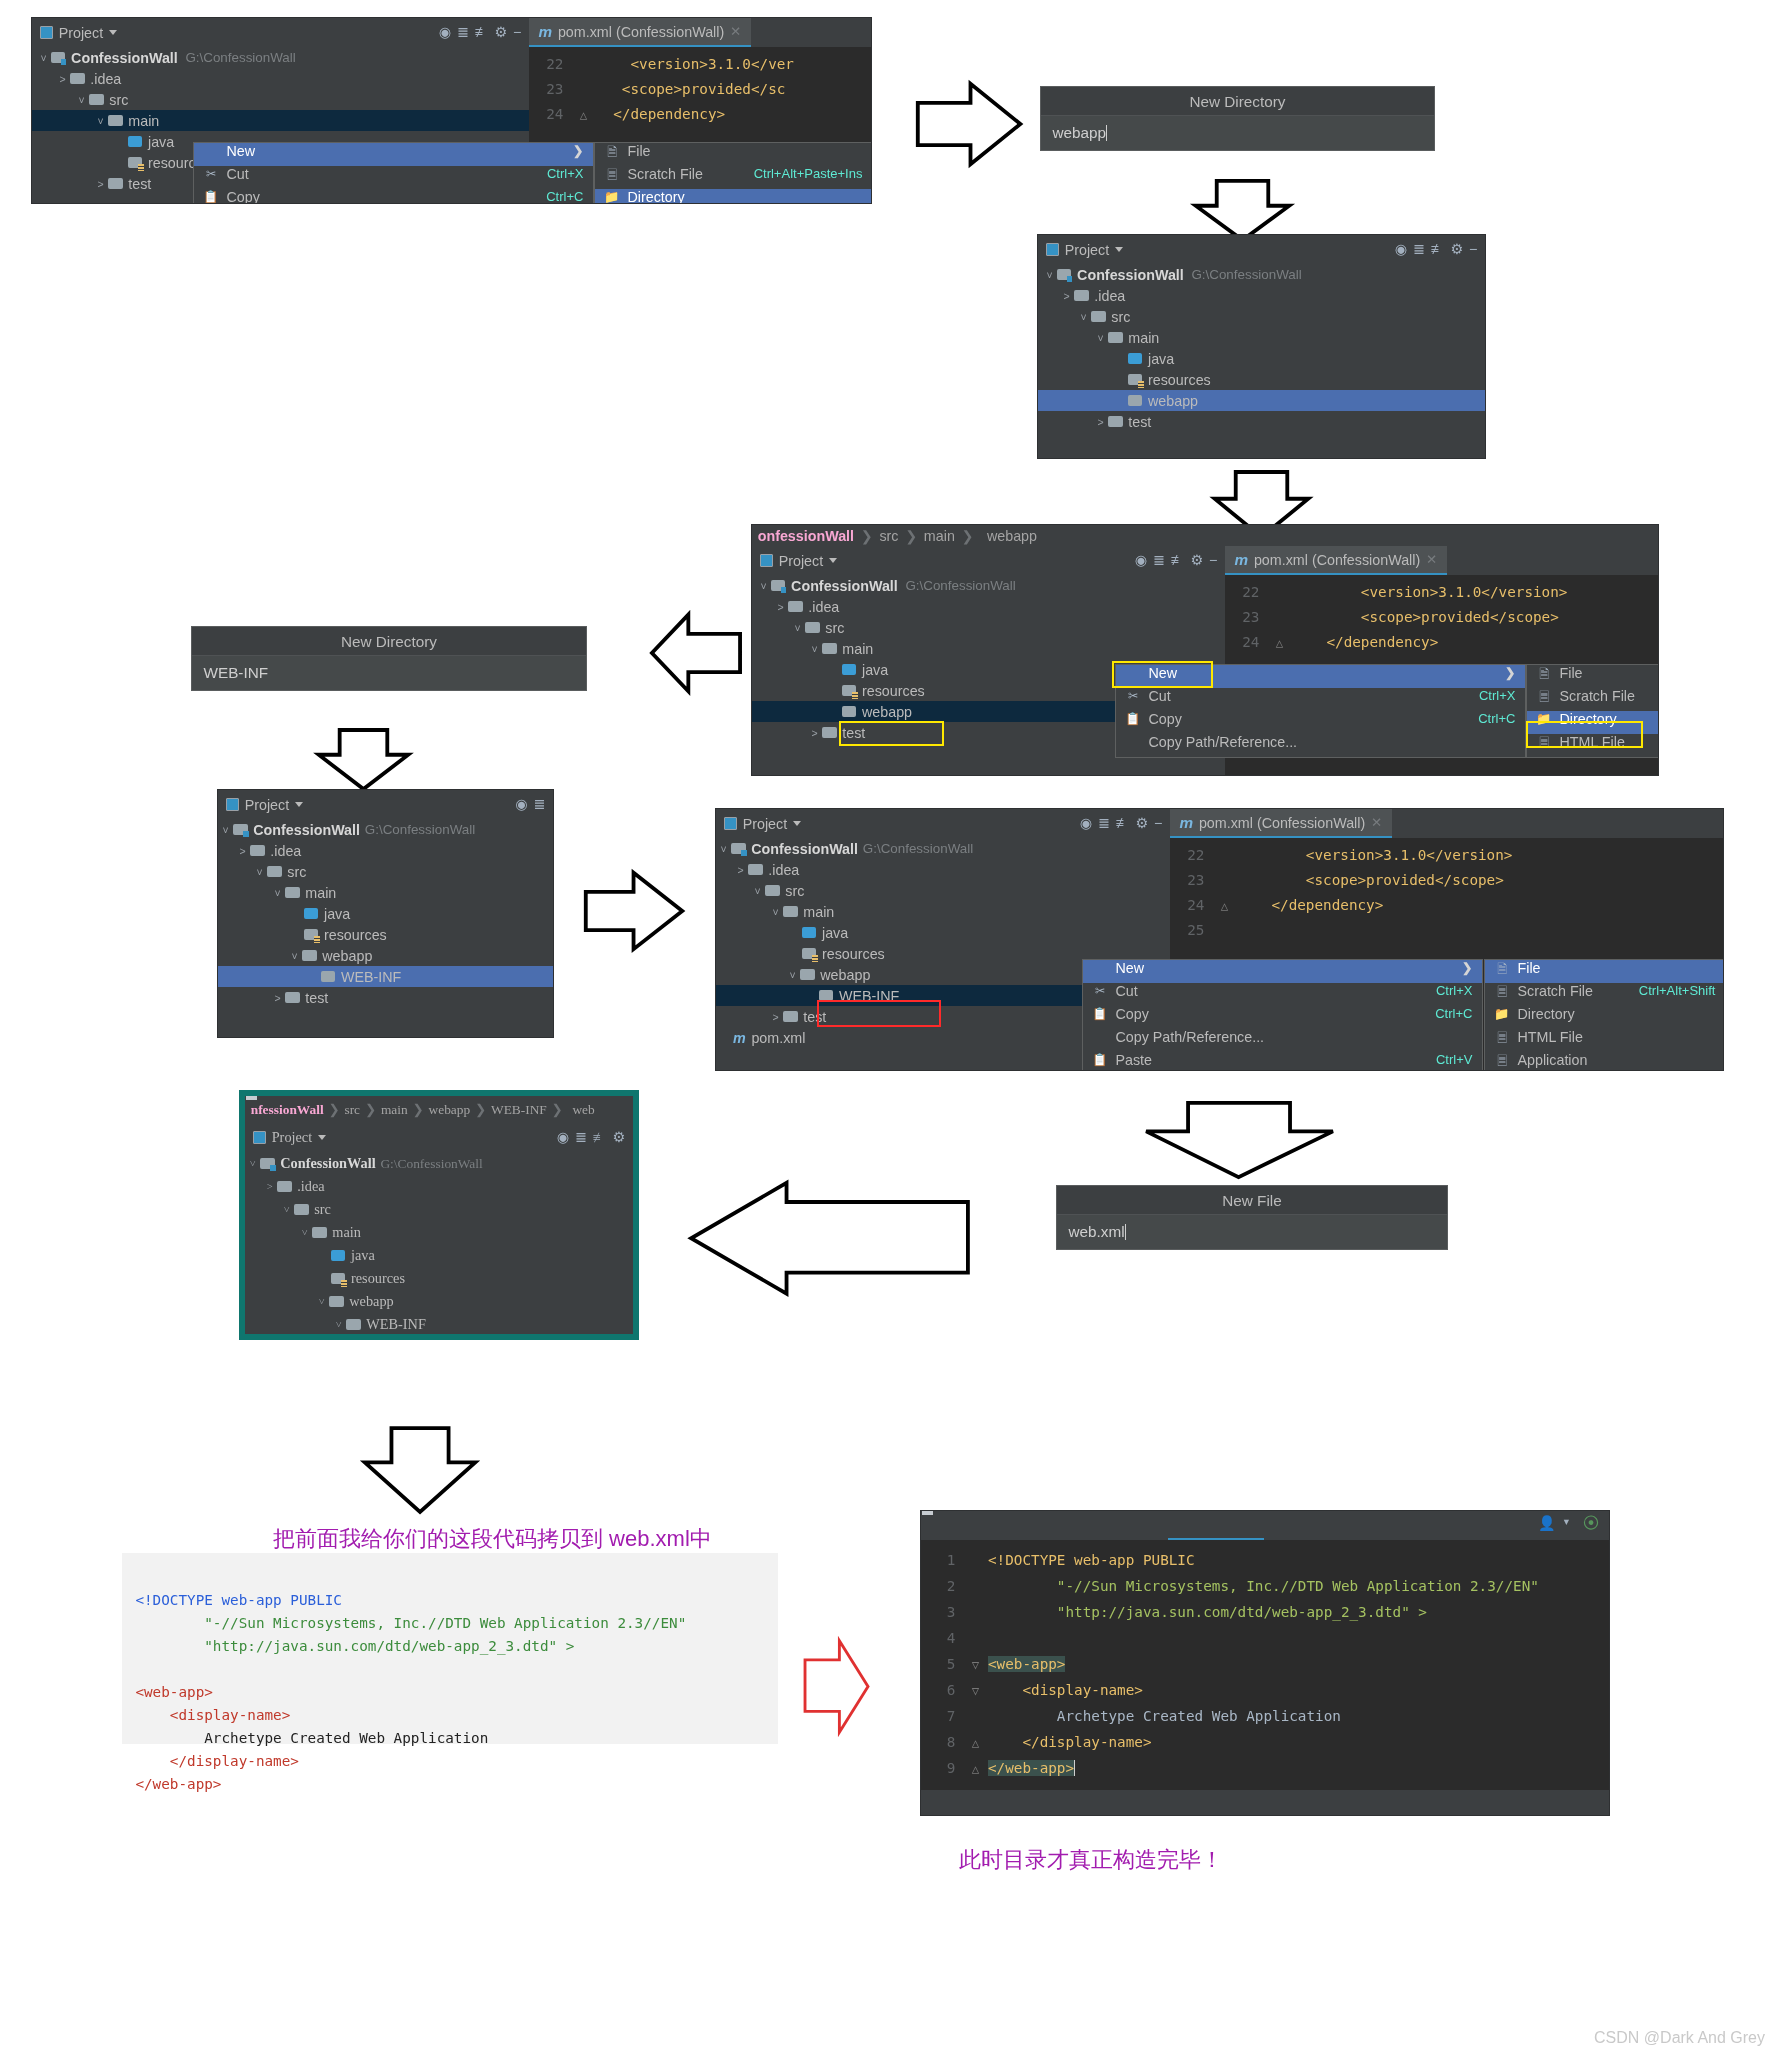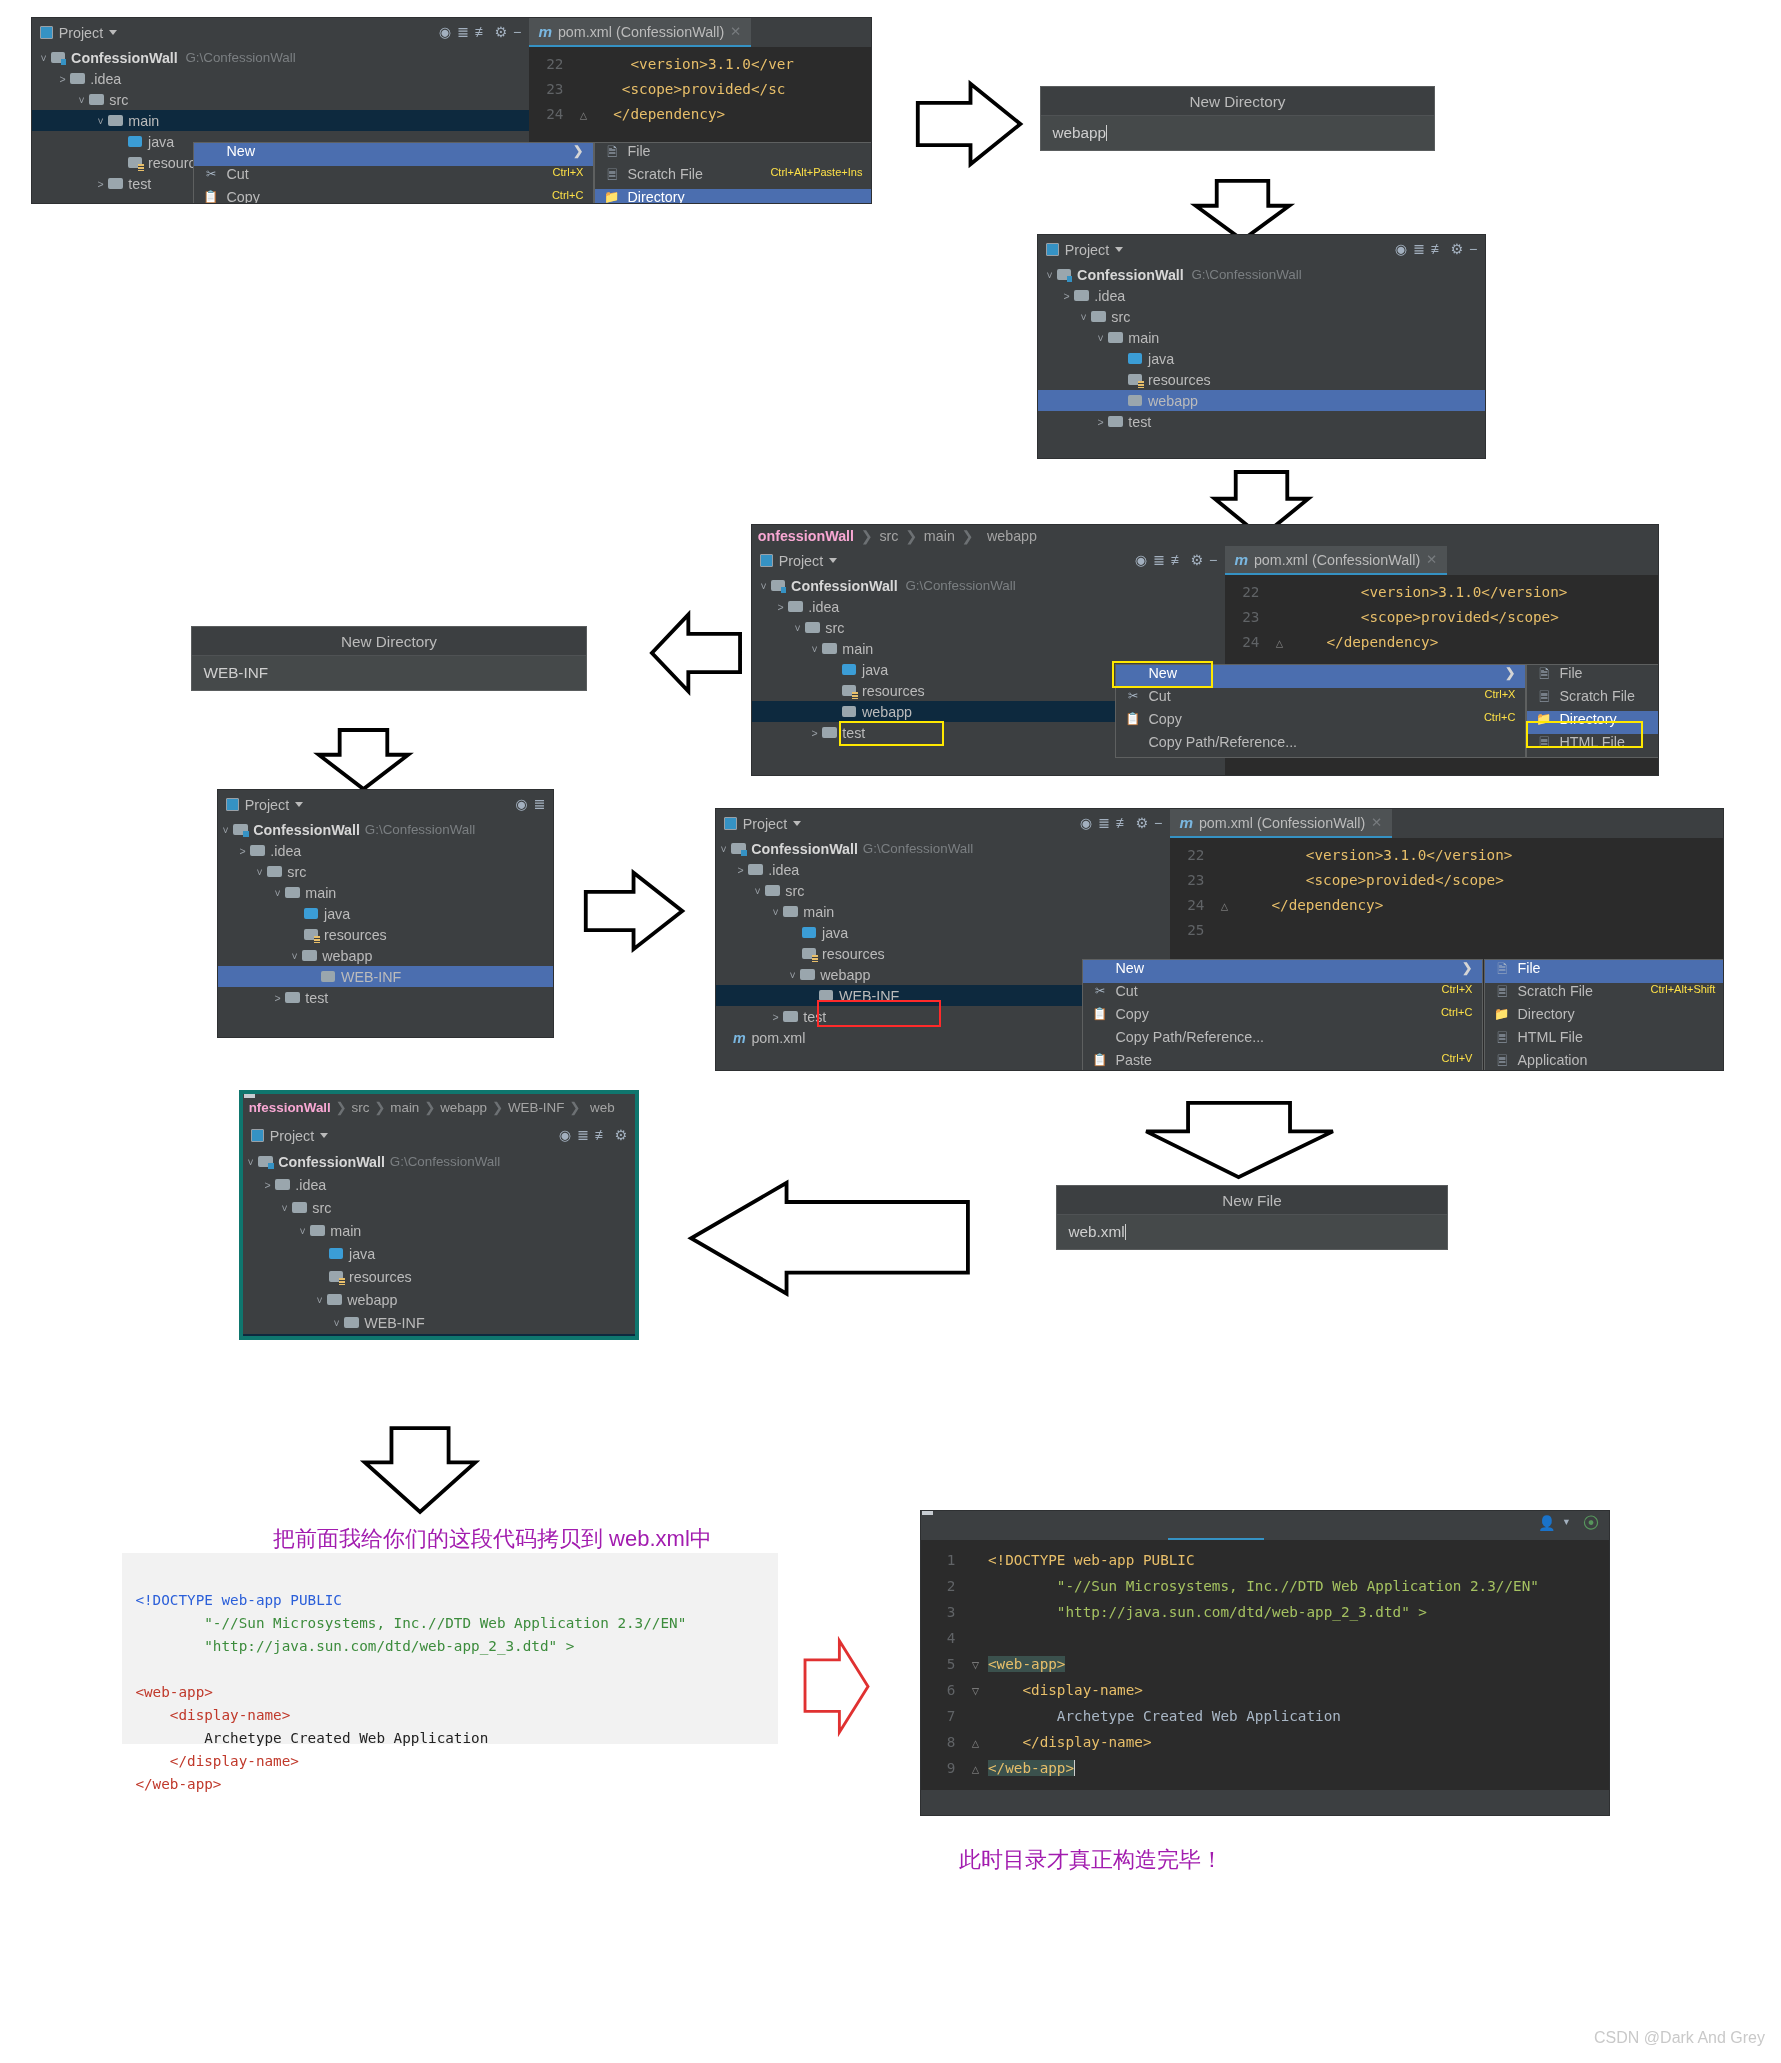--- a/index.html
+++ b/index.html
@@ -71,21 +71,21 @@
   .gut { width:42px; text-align:right; padding-right:7.6px; color:#606366; font-size:14.3px; flex:0 0 auto;}
   .fold { width:25px; text-align:center; color:#777; flex:0 0 auto; font-size:12.4px;}
   .ctext { white-space:pre; }
   .orange { color:#e8bf6a; }
 
   
   .menu { background:#3c3f41; border:1px solid #5e6060; font-size:14.3px; color:#bbbbbb; }
   .mi { display:flex; align-items:flex-start; height:23px; padding:0 9.6px; white-space:nowrap; gap:7.6px;}
   .mi .micon { width:15.3px; text-align:center; font-size:12.4px; color:#a9b7c6; flex:0 0 auto;}
   .mi .mlabel { flex:1 1 auto; }
-  .mi .macc { color:#fde047; font-size:11px; margin-left:25px;}
+  .mi .macc { color:#5eead4; font-size:13px; margin-left:25px;}
   .mi .arrow { color:#d5d5d5; font-weight:bold; font-size:12.4px;}
   .mi.hl { background:#4b6eaf; color:#ffffff;}
 
   
   .dlg { background:#3c3f41; border:1px solid #5a5d5e; }
   .dlg .dtitle { height:29px; line-height:29px; text-align:center; font-size:15.3px; color:#bbbbbb; background:#3c3f41; border-bottom:1px solid #4f5254;}
   .dlg .dinput { height:34px; line-height:34px; font-size:15.3px; color:#cfcfcf; padding-left:11.5px; background:#45494a;}
   .caret { display:inline-block; width:1px; height:16.3px; background:#cfcfcf; vertical-align:-2.9px;}
 
   
@@ -676,21 +676,21 @@
 
 <div class="abs dlg" style="left:1056px;top:1185px;width:392px;">
   <div class="dtitle">New File</div>
   <div class="dinput"><span>web.xml</span><span class="caret"></span></div>
 </div>
 
 <svg class="arrow" style="left:686px;top:1181px;" width="287" height="105" viewBox="0 0 300 110">
   <polygon points="295,22 105,22 105,2 5,60 105,118 105,96 295,96" fill="#ffffff" stroke="#000000" stroke-width="4"></polygon>
 </svg>
 
-<div class="abs ij" style="left:239px;top:1090px;width:400px;height:250px;border:4px solid #0f766e;">
+<div class="abs ij" style="left:239px;top:1090px;width:400px;height:250px;border:6px solid #0f766e;font-family:Liberation Serif, serif;">
   <div class="crumbs" style="height:27px; font-size:13.4px; gap:4.8px;">
     <span class="b1">nfessionWall</span>
     <span class="sep">❯</span>
     <span>src</span>
     <span class="sep">❯</span>
     <span>main</span>
     <span class="sep">❯</span>
     <span>webapp</span>
     <span class="sep">❯</span>
     <span>WEB-INF</span>

